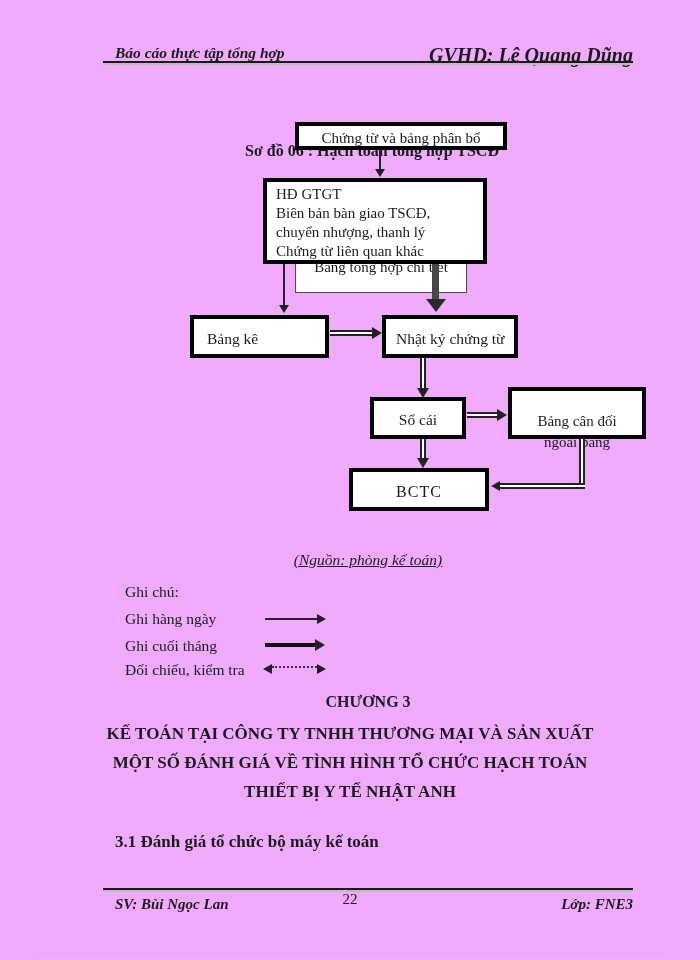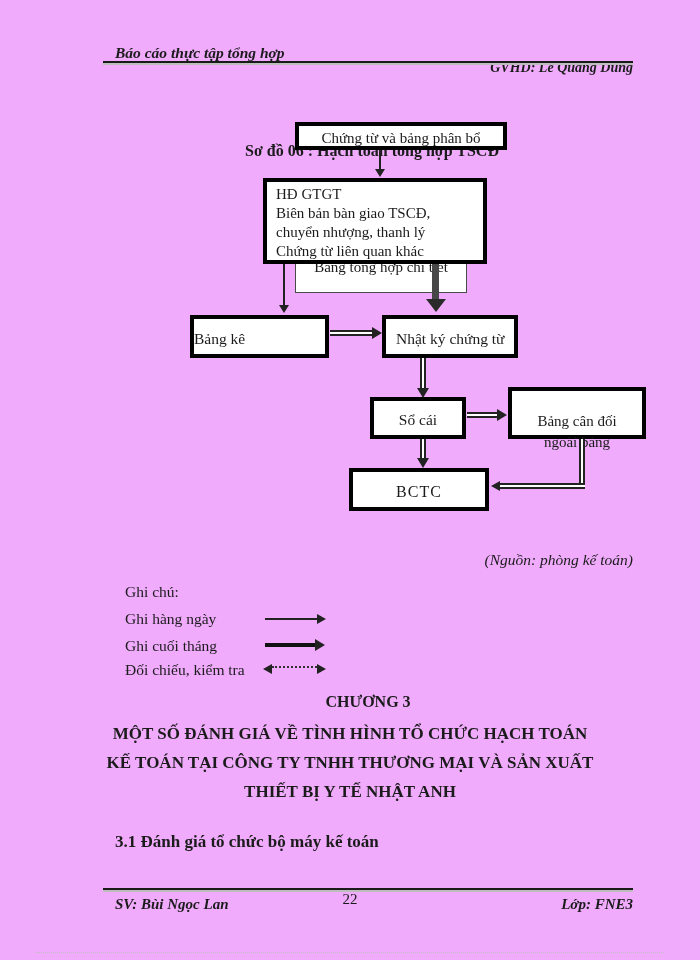--- a/index.html
+++ b/index.html
@@ -29,21 +29,21 @@
   .tri-right { position: absolute; width: 0; height: 0; border-top: 6px solid transparent; border-bottom: 6px solid transparent; border-left: 10px solid #222; z-index: 3; }
   .tri-right-sm { position: absolute; width: 0; height: 0; border-top: 5px solid transparent; border-bottom: 5px solid transparent; border-left: 9px solid #222; z-index: 3; }
   .tri-left-sm { position: absolute; width: 0; height: 0; border-top: 5px solid transparent; border-bottom: 5px solid transparent; border-right: 9px solid #222; z-index: 3; }
 </style>
 </head>
 <body>
 
 <div class="page">
 
   <div class="abs b i nowrap" style="left:115px; top:44px; font-size:15.5px;">Báo cáo thực tập tổng hợp</div>
-  <div class="abs b i nowrap" style="right:67px; top:60px; font-size:14px;">GVHD: Lê Quang Dũng</div>
+  <div class="abs b i nowrap" style="right:67px; top:44px; font-size:20px;">GVHD: Lê Quang Dũng</div>
   <div class="abs rule" style="left:103px; top:61px; width:530px;"></div>
 
   <div>
 
     <div class="abs b nowrap" style="left:245px; top:142px; font-size:16px; z-index:1;">Sơ đồ 06 : Hạch toán tổng hợp TSCĐ</div>
 
     <div class="fbox nowrap" style="left:295px; top:122px; width:212px; height:28px; text-align:center; line-height:24px;">Chứng từ và bảng phân bổ</div>
 
     <div>
       <div class="thinline-v" style="left:379px; top:150px; height:20px;"></div>
@@ -64,21 +64,21 @@
     <div>
       <div class="thinline-v" style="left:283px; top:264px; height:42px;"></div>
       <div class="tri-down-sm" style="left:279px; top:305px;"></div>
     </div>
 
     <div>
       <div class="thickbar-v" style="left:432px; top:264px; height:36px;"></div>
       <div class="tri-down-big" style="left:426px; top:299px;"></div>
     </div>
 
-    <div class="fbox nowrap" style="left:190px; top:315px; width:139px; height:43px; line-height:39px; font-size:15.5px;">Bảng kê</div>
+    <div class="fbox nowrap" style="left:190px; top:315px; width:139px; height:43px; padding-left:13px; line-height:39px; font-size:15.5px;">Bảng kê</div>
 
     <div class="fbox nowrap" style="left:382px; top:315px; width:136px; height:43px; padding-left:10px; line-height:39px; font-size:15.5px;">Nhật ký chứng từ</div>
 
     <div>
       <div class="dline-h" style="left:330px; top:330px; width:44px;"></div>
       <div class="tri-right" style="left:372px; top:327px;"></div>
     </div>
 
     <div>
       <div class="dline-v" style="left:420px; top:358px; height:31px;"></div>
@@ -103,21 +103,21 @@
     </div>
 
     <div class="fbox nowrap" style="left:349px; top:468px; width:140px; height:43px; text-align:center; line-height:39px; font-size:16px; letter-spacing:1px;">BCTC</div>
 
     <div>
       <div class="dline-v" style="left:579px; top:439px; height:50px;"></div>
       <div class="dline-h" style="left:500px; top:483px; width:85px;"></div>
       <div class="tri-left-sm" style="left:491px; top:481px;"></div>
     </div>
 
-    <div class="abs i nowrap" style="left:103px; top:551px; width:530px; text-align:right; font-size:15.5px;">(Nguồn: phòng kế toán)</div>
+    <div class="abs i nowrap" style="left:103px; top:551px; width:530px; text-align:center; font-size:15.5px;text-decoration:underline;">(Nguồn: phòng kế toán)</div>
 
     <div>
       <div class="abs nowrap" style="left:125px; top:583px; font-size:15.5px;">Ghi chú:</div>
 
       <div class="abs nowrap" style="left:125px; top:610px; font-size:15.5px;">Ghi hàng ngày</div>
       <div>
         <div class="abs" style="left:265px; top:618px; width:53px; height:2px; background:#222;"></div>
         <div class="tri-right-sm" style="left:317px; top:614px;"></div>
       </div>
 
@@ -132,22 +132,22 @@
         <div class="tri-left-sm" style="left:263px; top:664px;"></div>
         <div class="abs" style="left:272px; top:666px; width:45px; border-top:2px dotted #333;"></div>
         <div class="tri-right-sm" style="left:317px; top:664px;"></div>
       </div>
     </div>
   </div>
 
   <div class="abs b" style="left:103px; top:693px; width:530px; text-align:center; font-size:16px;">CHƯƠNG 3</div>
 
   <div class="abs b" style="left:60px; top:719px; width:580px; text-align:center; font-size:17px; line-height:29px;">
+    <div class="nowrap">KẾ TOÁN TẠI CÔNG TY TNHH THƯƠNG MẠI VÀ SẢN XUẤT</div>
     <div class="nowrap">MỘT SỐ ĐÁNH GIÁ VỀ TÌNH HÌNH TỔ CHỨC HẠCH TOÁN</div>
-    <div class="nowrap">KẾ TOÁN TẠI CÔNG TY TNHH THƯƠNG MẠI VÀ SẢN XUẤT</div>
     <div class="nowrap">THIẾT BỊ Y TẾ NHẬT ANH</div>
   </div>
 
   <div class="abs b nowrap" style="left:115px; top:832px; font-size:17px;">3.1 Đánh giá tổ chức bộ máy kế toán</div>
 
   <div class="abs rule" style="left:103px; top:888px; width:530px;"></div>
   <div class="abs" style="left:85px; top:891px; width:530px; text-align:center; font-size:15px;">22</div>
   <div class="abs b i nowrap" style="left:115px; top:896px; font-size:15px;">SV: Bùi Ngọc Lan</div>
   <div class="abs b i nowrap" style="right:67px; top:896px; font-size:15px;">Lớp: FNE3</div>
 

